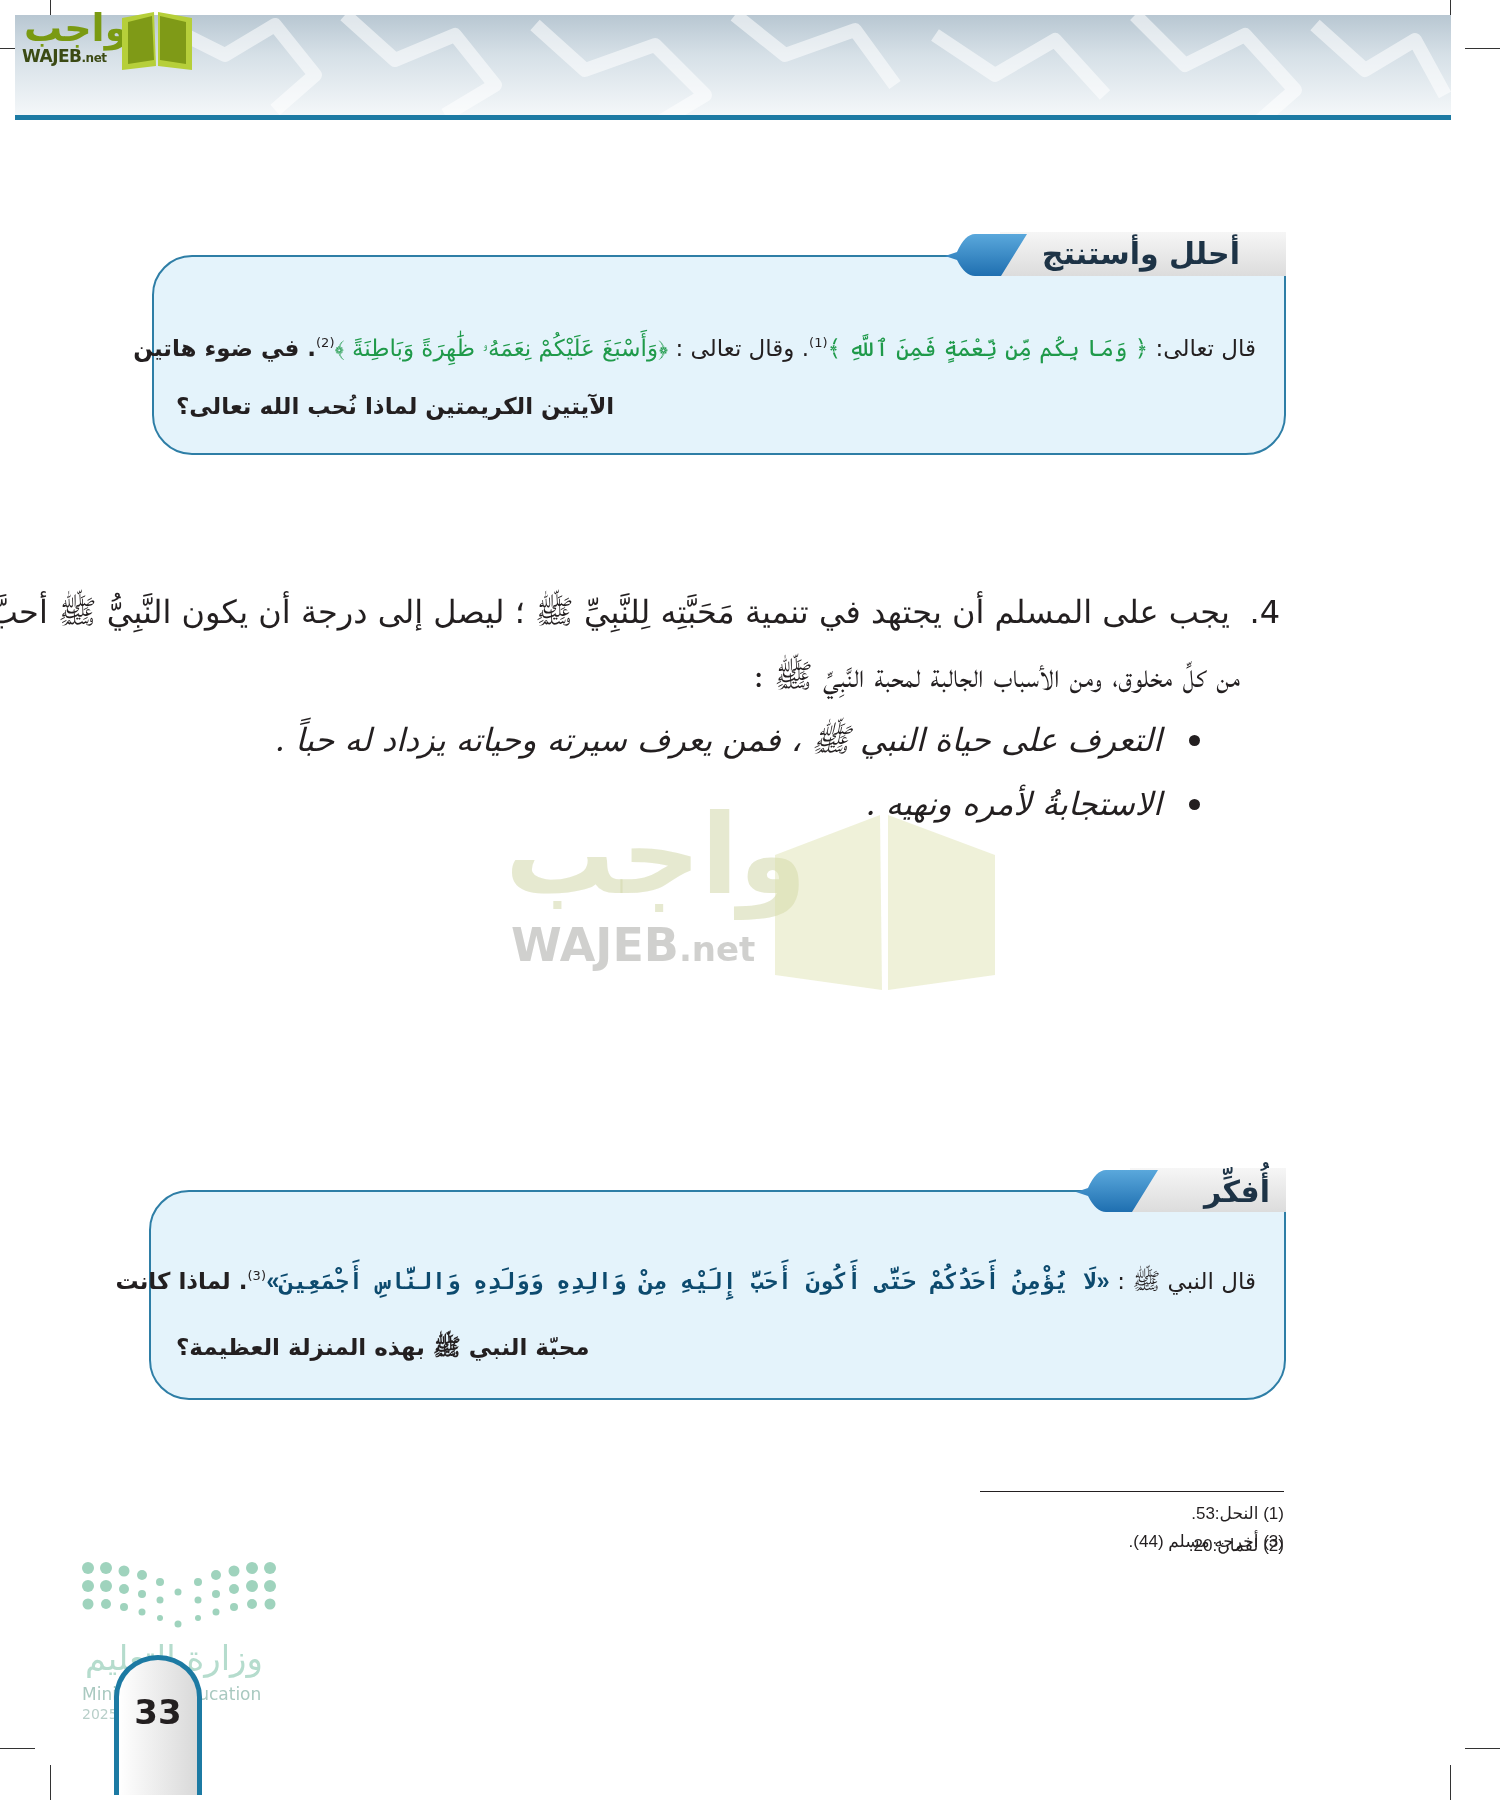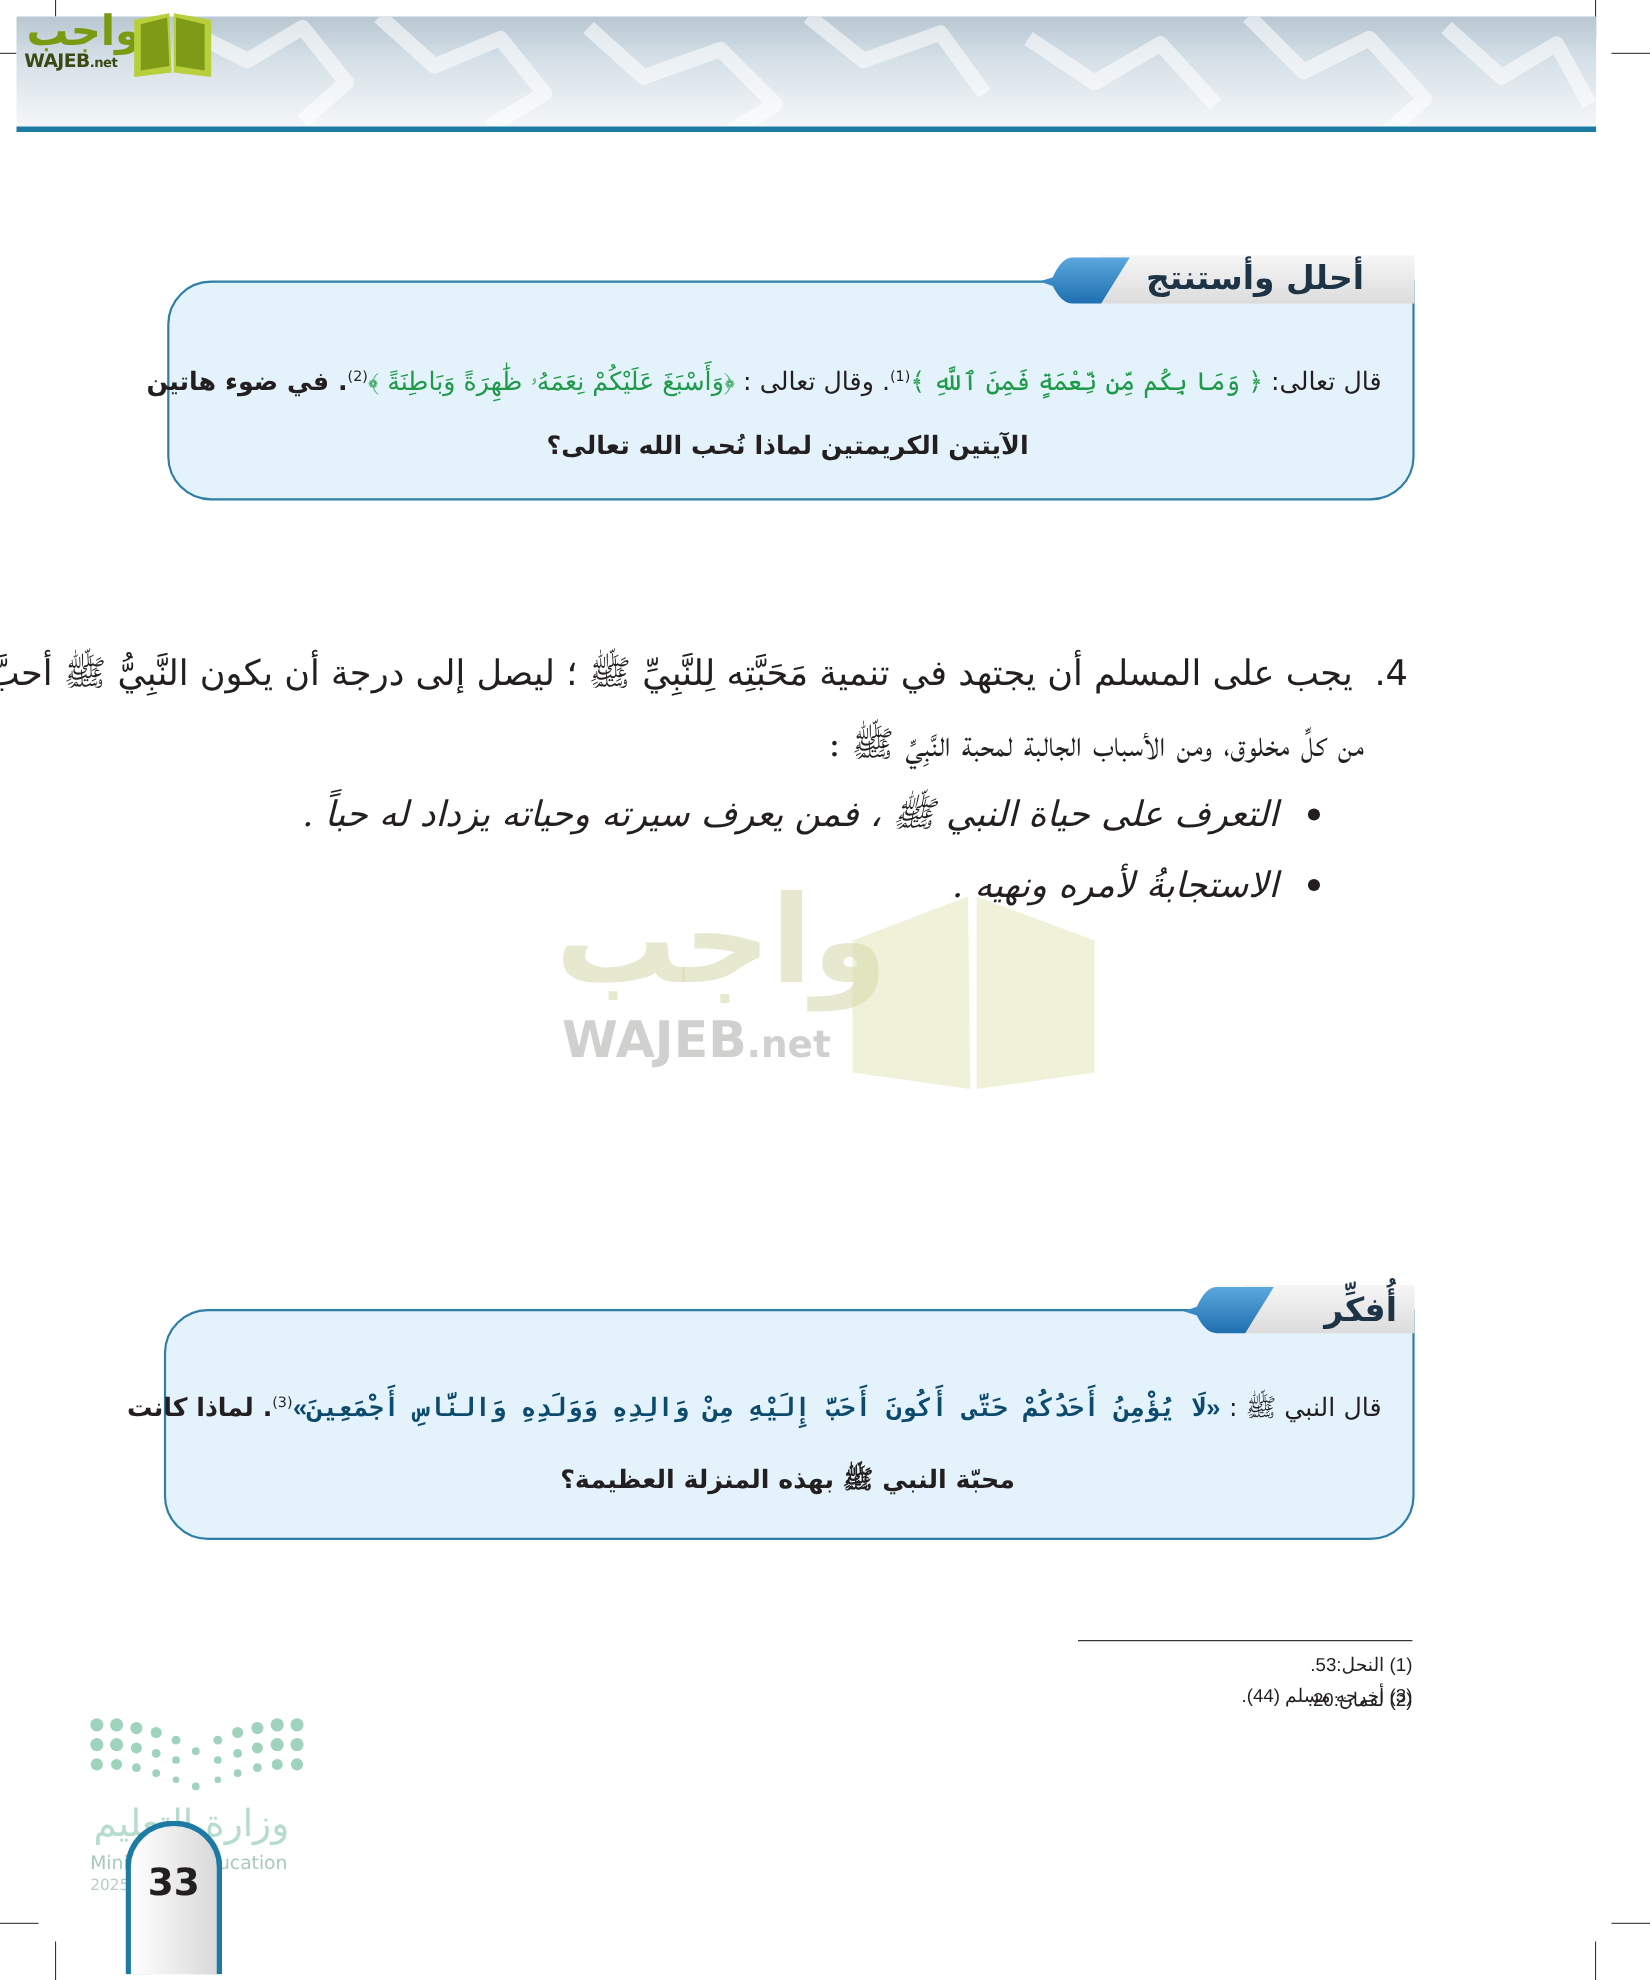--- a/index.html
+++ b/index.html
@@ -42,21 +42,21 @@
       position: absolute; height: 44px;
       background: linear-gradient(180deg, #f6f6f6, #dcdcdc);
     }
     .box-tab-label {
       position: absolute; right: 40px; top: 0; line-height: 44px;
       font-size: 30px; font-weight: bold; color: #1d3346; direction: rtl;
       font-family: "DejaVu Sans", sans-serif;
     }
     .box-arrow { position: absolute; }
     .box-text {
-      position: absolute; direction: rtl; text-align: center;
+      position: absolute; direction: rtl; text-align: left;
       font-size: 23px; line-height: 58px; color: #231f20;
     }
     .q-green { color: #1f9a4a; font-family: "DejaVu Serif", serif; }
     .q-blue { color: #0c4a6e; font-weight: bold; font-family: Liberation Mono, monospace; }
     sup { font-size: 13px; }
 
     
     .main {
       position: absolute; left: 150px; top: 580px; width: 1130px;
       direction: rtl; text-align: right; font-family: "DejaVu Serif", serif;

